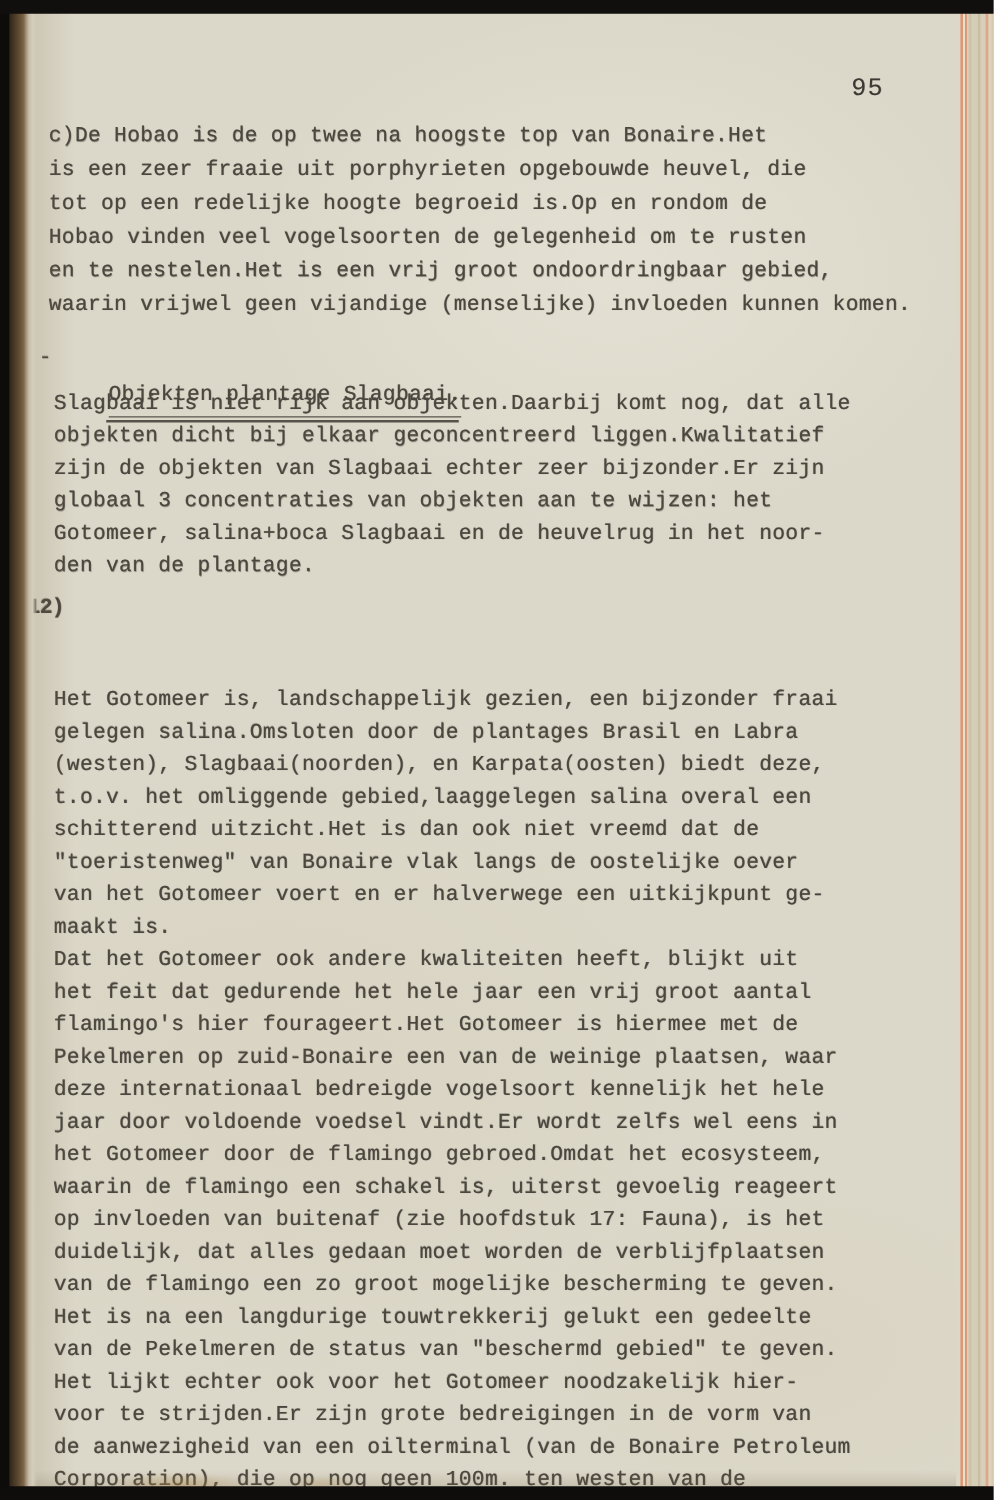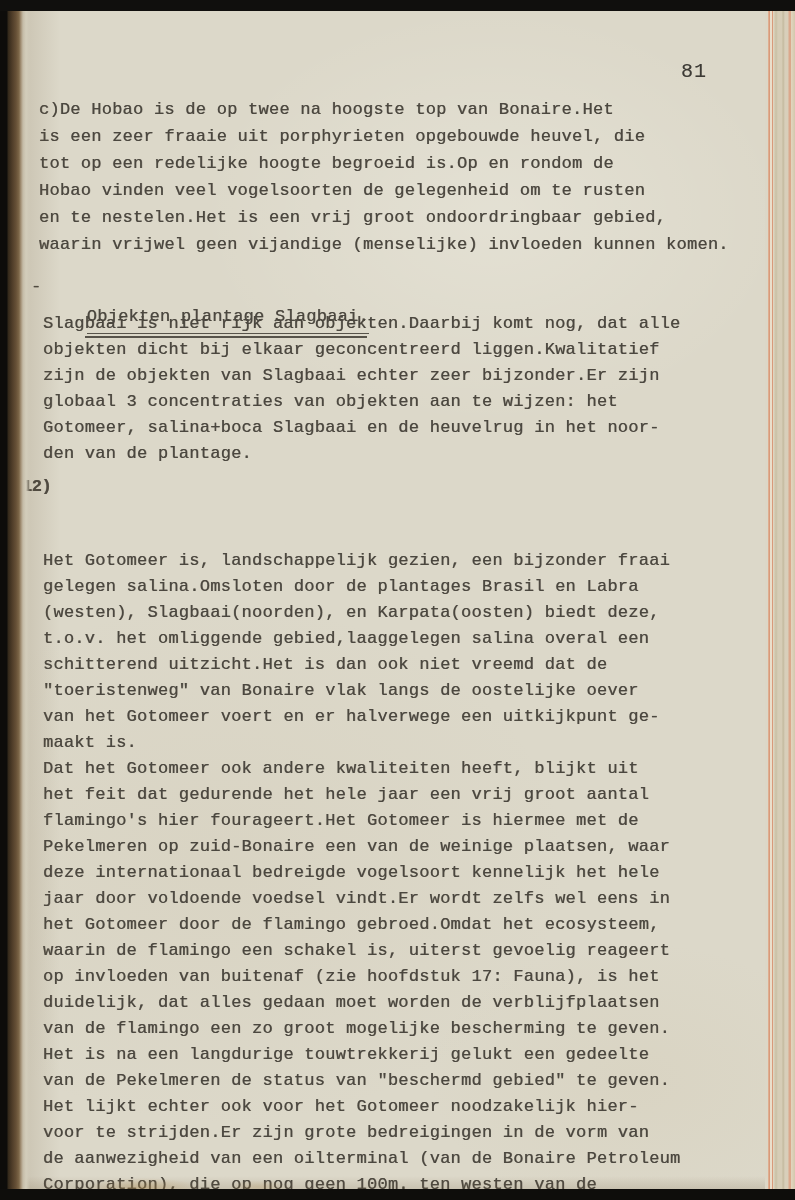--- a/index.html
+++ b/index.html
@@ -97,21 +97,21 @@
   .block-p1  { left:43px; top:311px; line-height:26px; }
   .block-p12 { left:43px; top:470px; line-height:26px; }
   .p-marker  { position:absolute; left:-21px; top:4px; font-weight:bold; letter-spacing:-0.5px; }
   .line { white-space:pre; }
 </style>
 </head>
 <body>
 
 <div class="paper">
 
-  <div class="page-number typed">81</div>
+  <div class="page-number typed">95</div>
 
   <div class="typed block-c"><div class="line">c)De Hobao is de op twee na hoogste top van Bonaire.Het</div><div class="line">is een zeer fraaie uit porphyrieten opgebouwde heuvel, die</div><div class="line">tot op een redelijke hoogte begroeid is.Op en rondom de</div><div class="line">Hobao vinden veel vogelsoorten de gelegenheid om te rusten</div><div class="line">en te nestelen.Het is een vrij groot ondoordringbaar gebied,</div><div class="line">waarin vrijwel geen vijandige (menselijke) invloeden kunnen komen.</div></div>
 
   <div class="typed heading">
     <span class="h-marker">-</span><span class="h-text">Objekten plantage Slagbaai.</span>
   </div>
 
   <div class="typed block-p1"><div class="line">Slagbaai is niet rijk aan objekten.Daarbij komt nog, dat alle</div><div class="line">objekten dicht bij elkaar geconcentreerd liggen.Kwalitatief</div><div class="line">zijn de objekten van Slagbaai echter zeer bijzonder.Er zijn</div><div class="line">globaal 3 concentraties van objekten aan te wijzen: het</div><div class="line">Gotomeer, salina+boca Slagbaai en de heuvelrug in het noor-</div><div class="line">den van de plantage.</div></div>
 
   <div class="typed block-p12">

